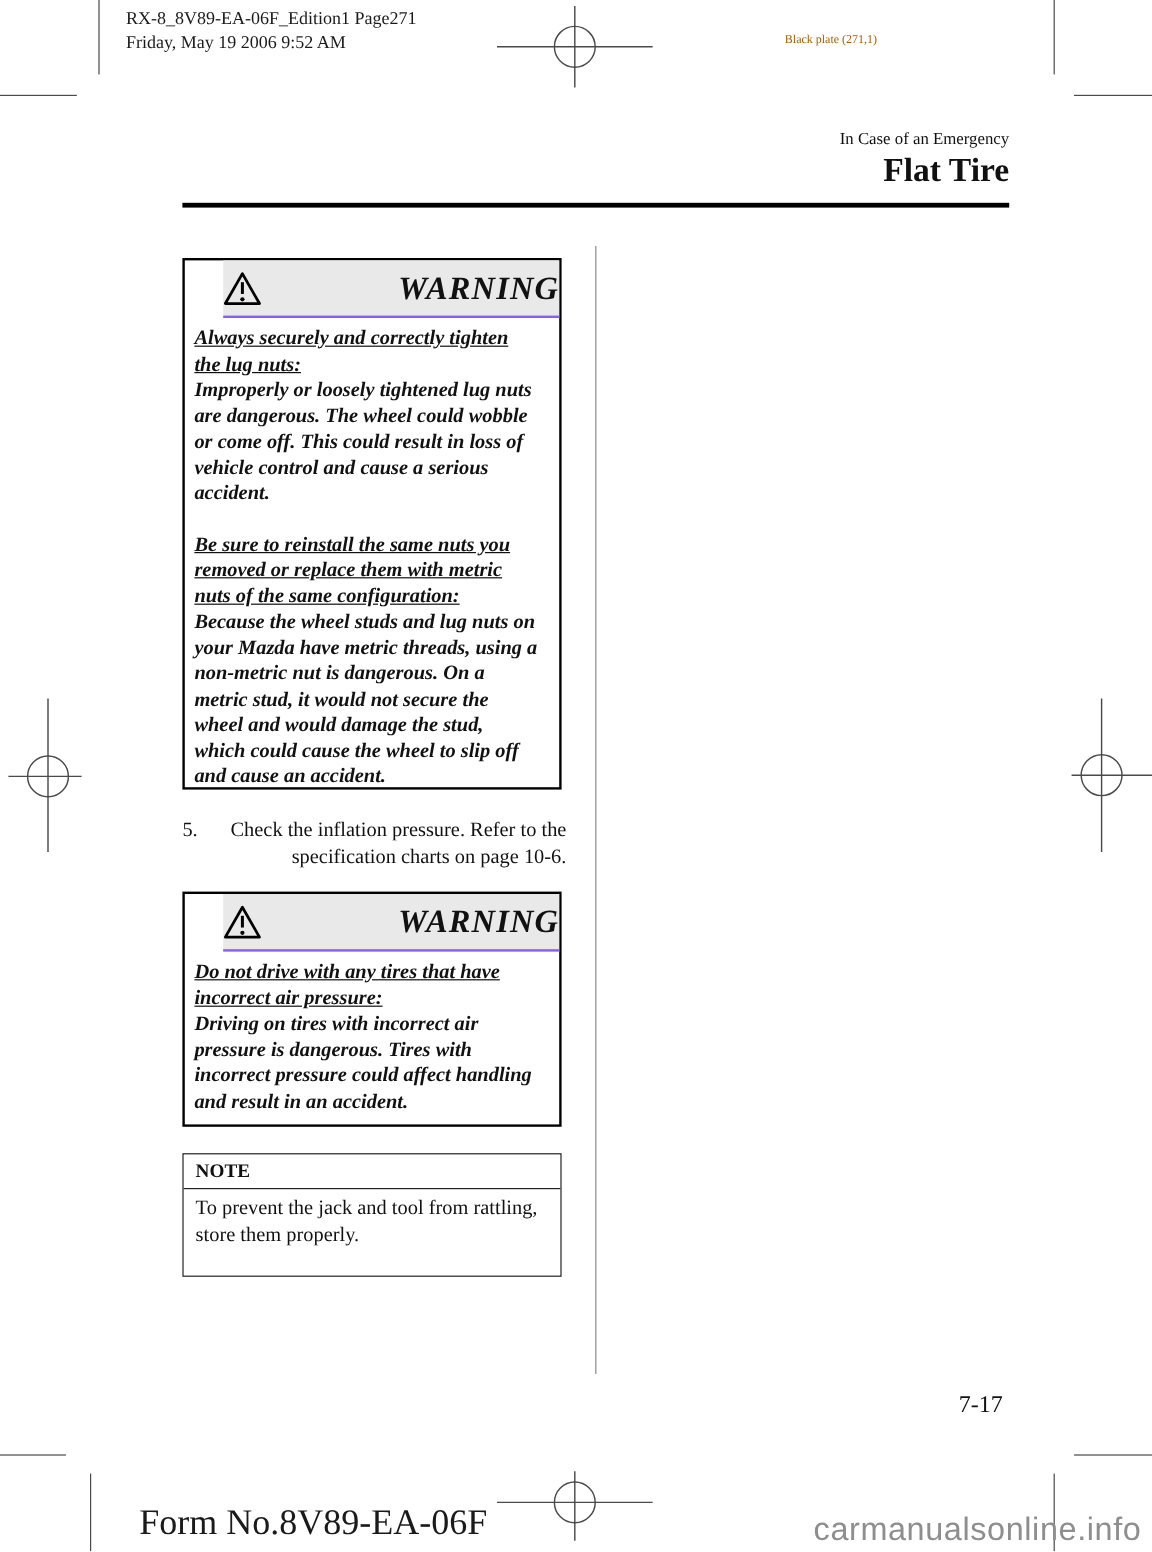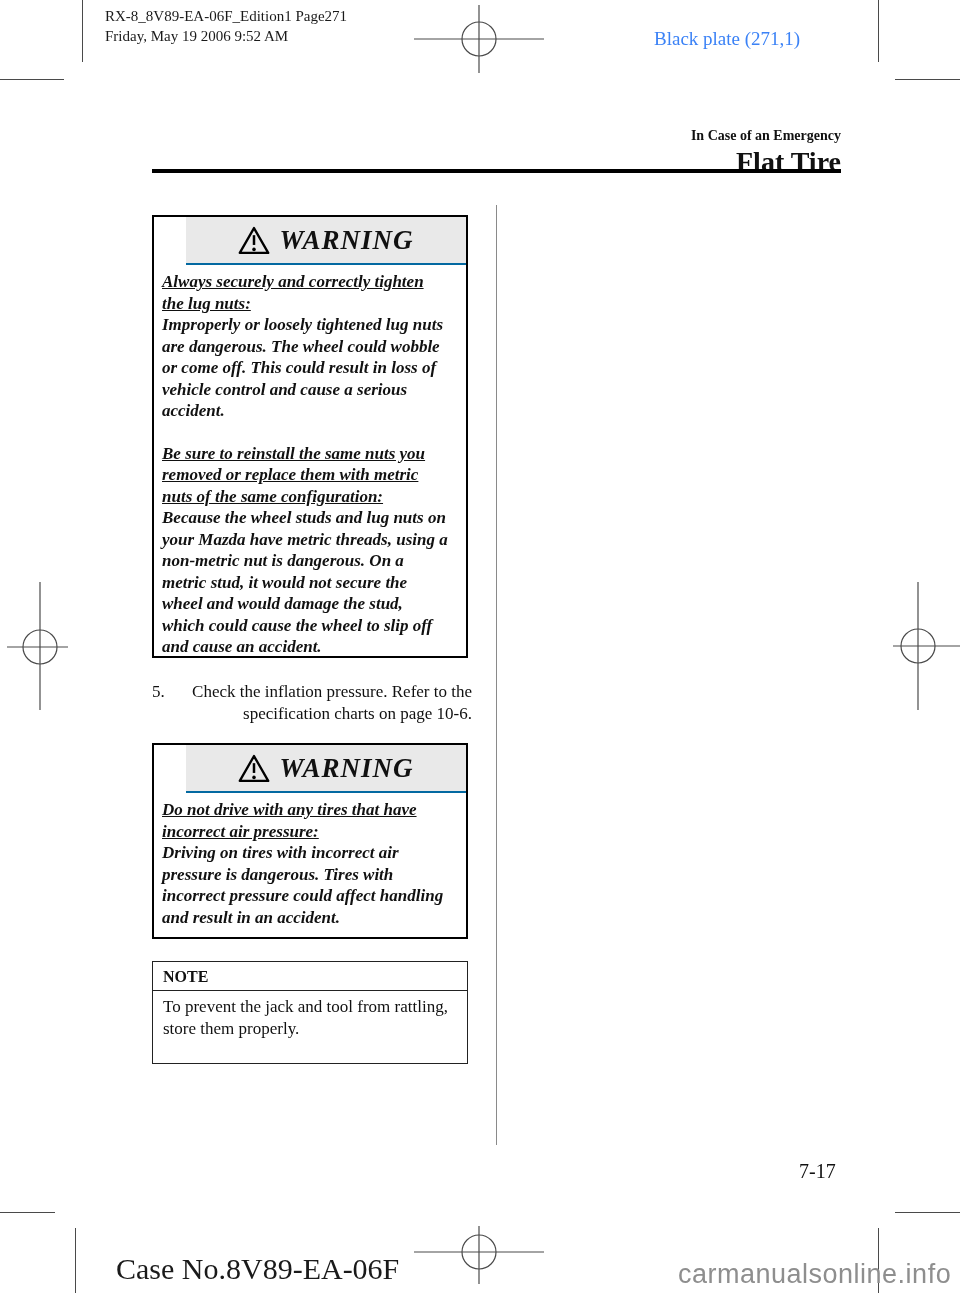--- a/index.html
+++ b/index.html
@@ -7,34 +7,34 @@
     position:relative;width:960px;height:1293px;background:#ffffff;
     font-family:"Liberation Serif",serif;color:#111;overflow:hidden;
   }
   
   .mark{position:absolute;background:#4a4a4a;}
   .reg{position:absolute;}
   .reg line{stroke:#4a4a4a;stroke-width:1.2;}
   .reg circle{stroke:#4a4a4a;stroke-width:1.2;fill:none;}
   
   .slug{position:absolute;left:105px;top:6px;font-size:15px;line-height:20px;color:#1a1a1a;}
-  .plate{position:absolute;left:654px;top:28px;font-size:19px;color:#3b82f6;}
+  .plate{position:absolute;left:654px;top:28px;font-size:10px;color:#a16207;}
   
   .section-head{position:absolute;right:119px;top:108px;text-align:right;}
-  .section-head .kicker{font-size:14px;font-weight:bold;line-height:18px;margin-top:19px;}
+  .section-head .kicker{font-size:14px;font-weight:normal;line-height:18px;}
   .section-head .title{font-size:28px;font-weight:bold;line-height:34px;}
   .rule{position:absolute;left:152px;top:169px;width:689px;height:4px;background:#000;}
   .col-divider{position:absolute;left:496px;top:205px;width:1px;height:940px;background:#8a8a8a;}
   
   .warn{position:absolute;left:152px;width:316px;border:2px solid #000;background:#fff;box-sizing:border-box;}
   .warn1{top:215px;height:443px;}
   .warn2{top:743px;height:196px;}
   .warn-head{
-    height:46px;background:#e9e9e9;border-bottom:2px solid #0369a1;
-    display:flex;align-items:center;justify-content:center;gap:9px;margin-left:32px;
+    height:46px;background:#e9e9e9;border-bottom:2px solid #8b5cf6;
+    display:flex;align-items:center;justify-content:space-between;gap:9px;margin-left:32px;
   }
   .warn-head .wlabel{font-size:27px;font-weight:bold;font-style:italic;letter-spacing:1px;}
   .warn-body{padding:6px 18px 4px 8px;}
   .wgroup{margin-bottom:21px;}
   .wgroup:last-child{margin-bottom:0;}
   .lead,.btext{font-size:17px;line-height:21.5px;font-weight:bold;font-style:italic;}
   .lead{text-decoration:underline;}
   
   .step{position:absolute;left:152px;top:681px;width:320px;display:flex;font-size:17px;line-height:22px;}
   .step-num{width:24px;flex:none;}
@@ -140,16 +140,16 @@
       </div>
     </div>
   </div>
 
   <div class="note">
     <div class="note-head">NOTE</div>
     <div class="note-body">To prevent the jack and tool from rattling, store them properly.</div>
   </div>
 
   <div class="pageno">7-17</div>
-  <div class="formno">Case No.8V89-EA-06F</div>
+  <div class="formno">Form No.8V89-EA-06F</div>
   <div class="watermark">carmanualsonline.info</div>
 
 </div>
 
 </body></html>

